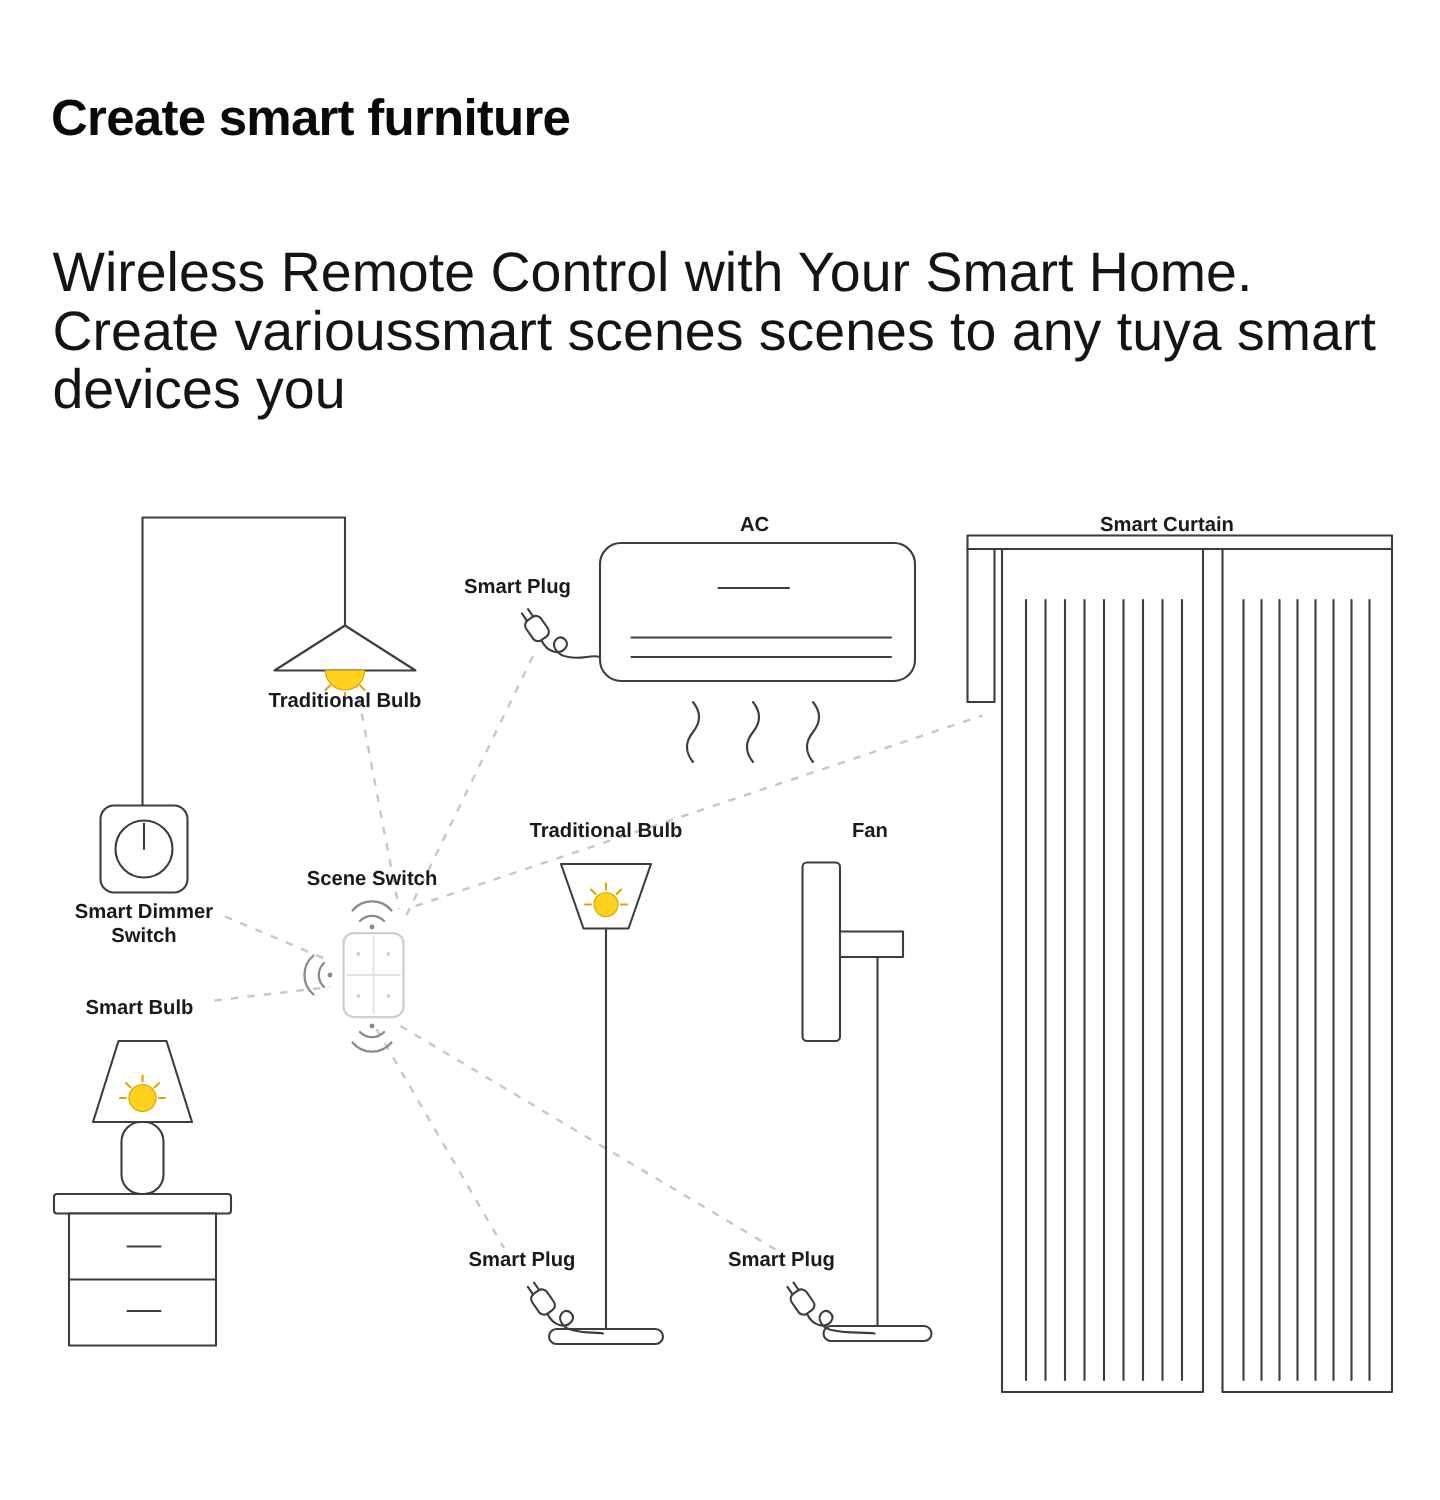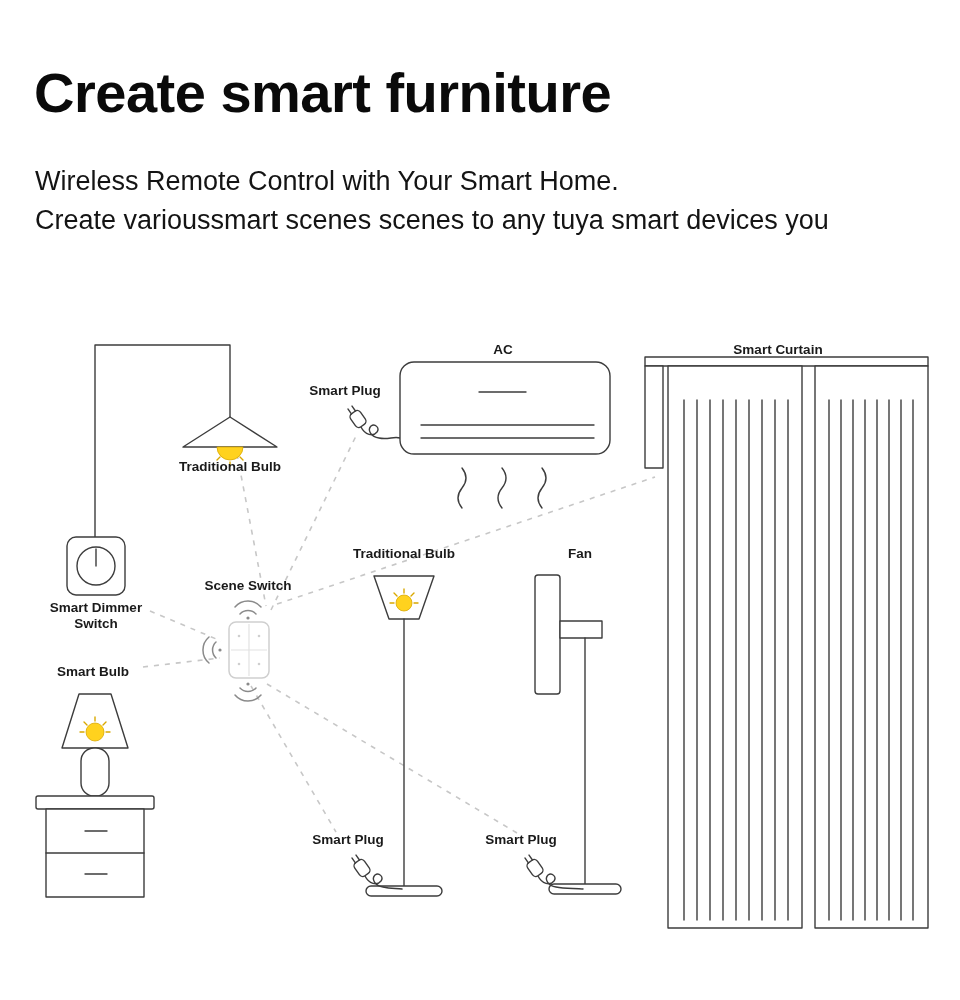--- a/index.html
+++ b/index.html
@@ -1,20 +1,20 @@
 <!DOCTYPE html>
 <html><head>
 <meta charset="utf-8">
 <style>
   * { margin:0; padding:0; box-sizing:border-box; }
   html,body { width:960px; height:1000px; background:#ffffff; }
   body { font-family:"Liberation Sans", sans-serif; position:relative; overflow:hidden; }
   #page { position:relative; width:960px; height:1000px; background:#fff; }
-  .title { position:absolute; left:34px; top:60px; font-size:56px; font-weight:800; color:#0a0a0a; letter-spacing:-0.5px; }
-  .subtitle { position:absolute; left:35px; top:162px; font-size:27px; line-height:39px; color:#141414; font-weight:400; }
+  .title { position:absolute; left:34px; top:60px; font-size:34px; font-weight:800; color:#0a0a0a; letter-spacing:-0.5px; }
+  .subtitle { position:absolute; left:35px; top:162px; font-size:37px; line-height:39px; color:#141414; font-weight:400; }
   svg.diagram { position:absolute; left:0; top:0; }
   .ln  { fill:none; stroke:#3d3d3d; stroke-width:1.4; stroke-linecap:round; stroke-linejoin:round; }
   .fw  { fill:#ffffff; stroke:#3d3d3d; stroke-width:1.4; stroke-linejoin:round; }
   .dash{ fill:none; stroke:#c7c7c7; stroke-width:1.6; stroke-dasharray:5 6; }
   .lbl { font-family:"Liberation Sans", sans-serif; font-size:13.5px; font-weight:600; fill:#1a1a1a; }
   .arc { fill:none; stroke:#8a8a8a; stroke-width:1.5; stroke-linecap:round; }
   .dot { fill:#8a8a8a; }
   .sw  { fill:#ffffff; stroke:#cfcfcf; stroke-width:1.5; }
   .swline { stroke:#e2e2e2; stroke-width:1.2; }
   .swdot  { fill:#cfcfcf; }

